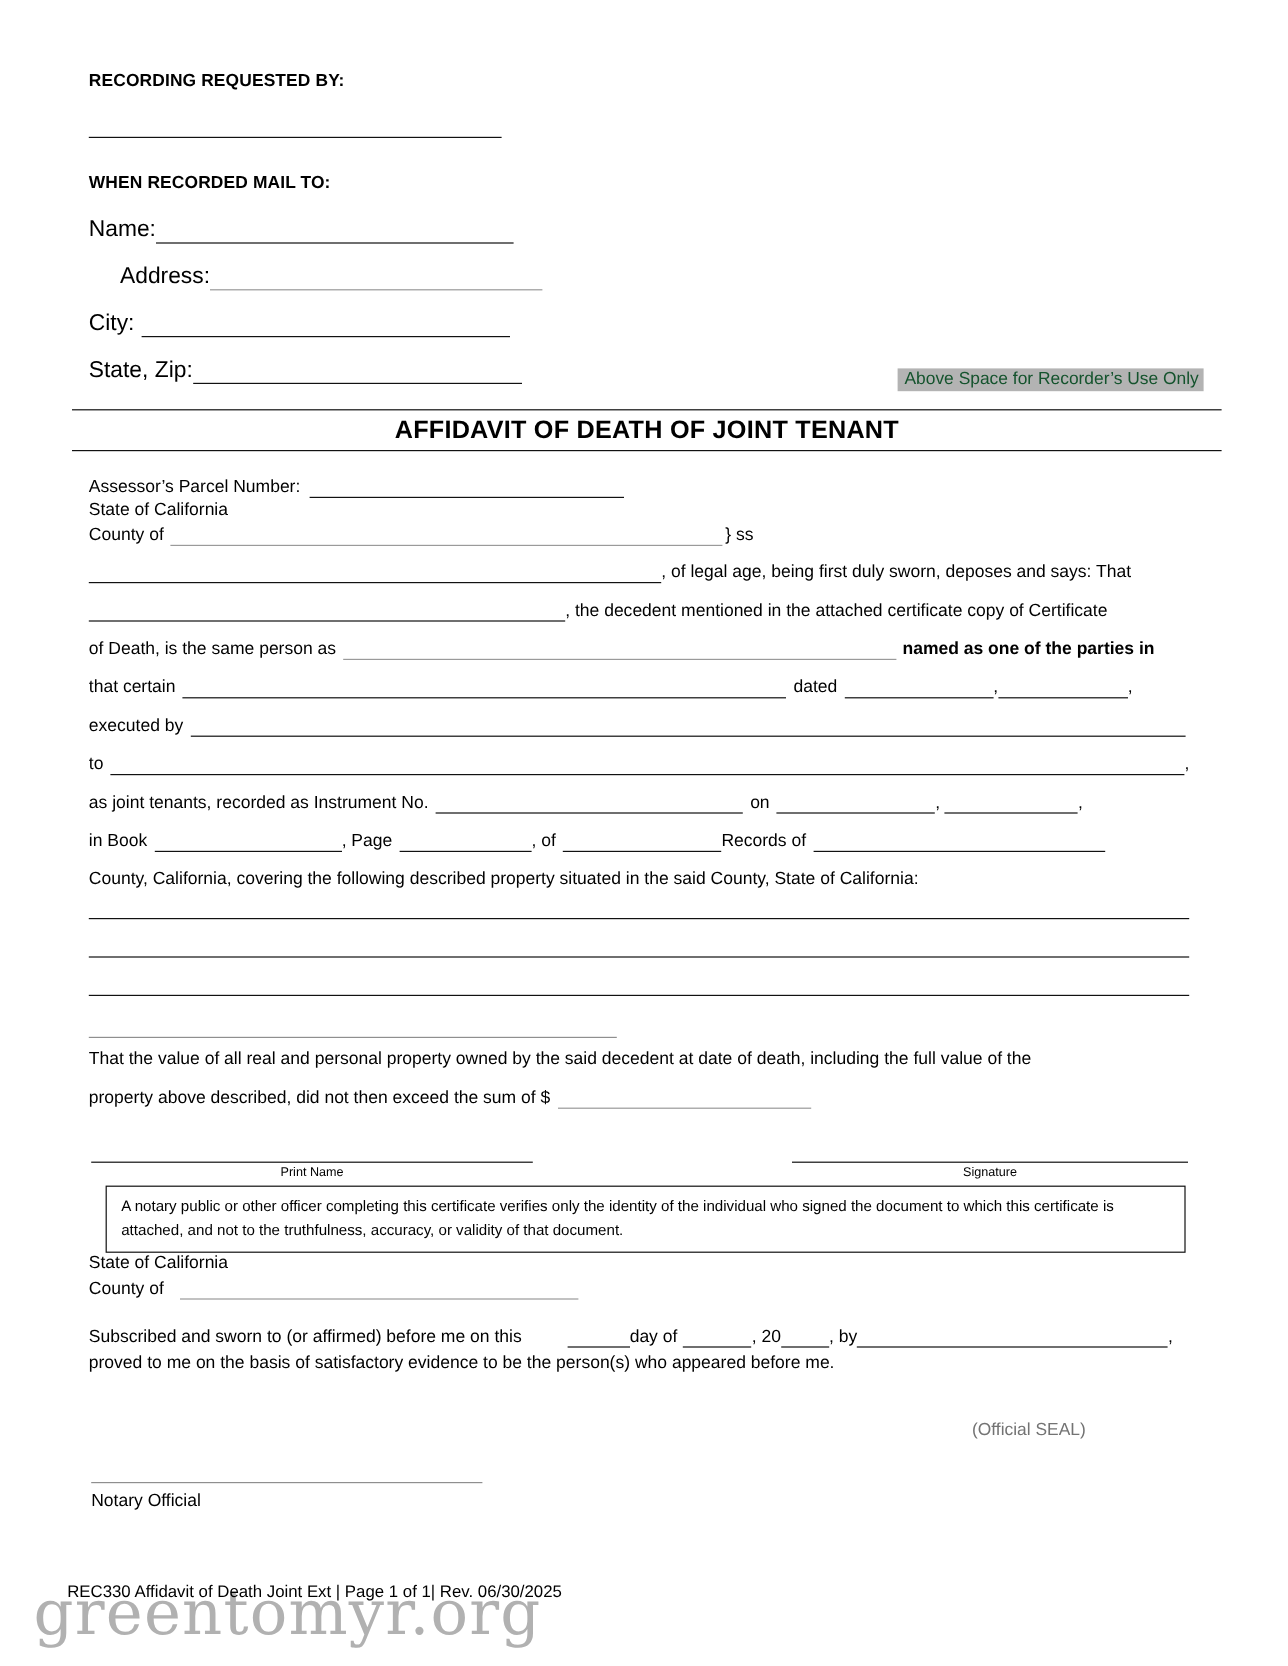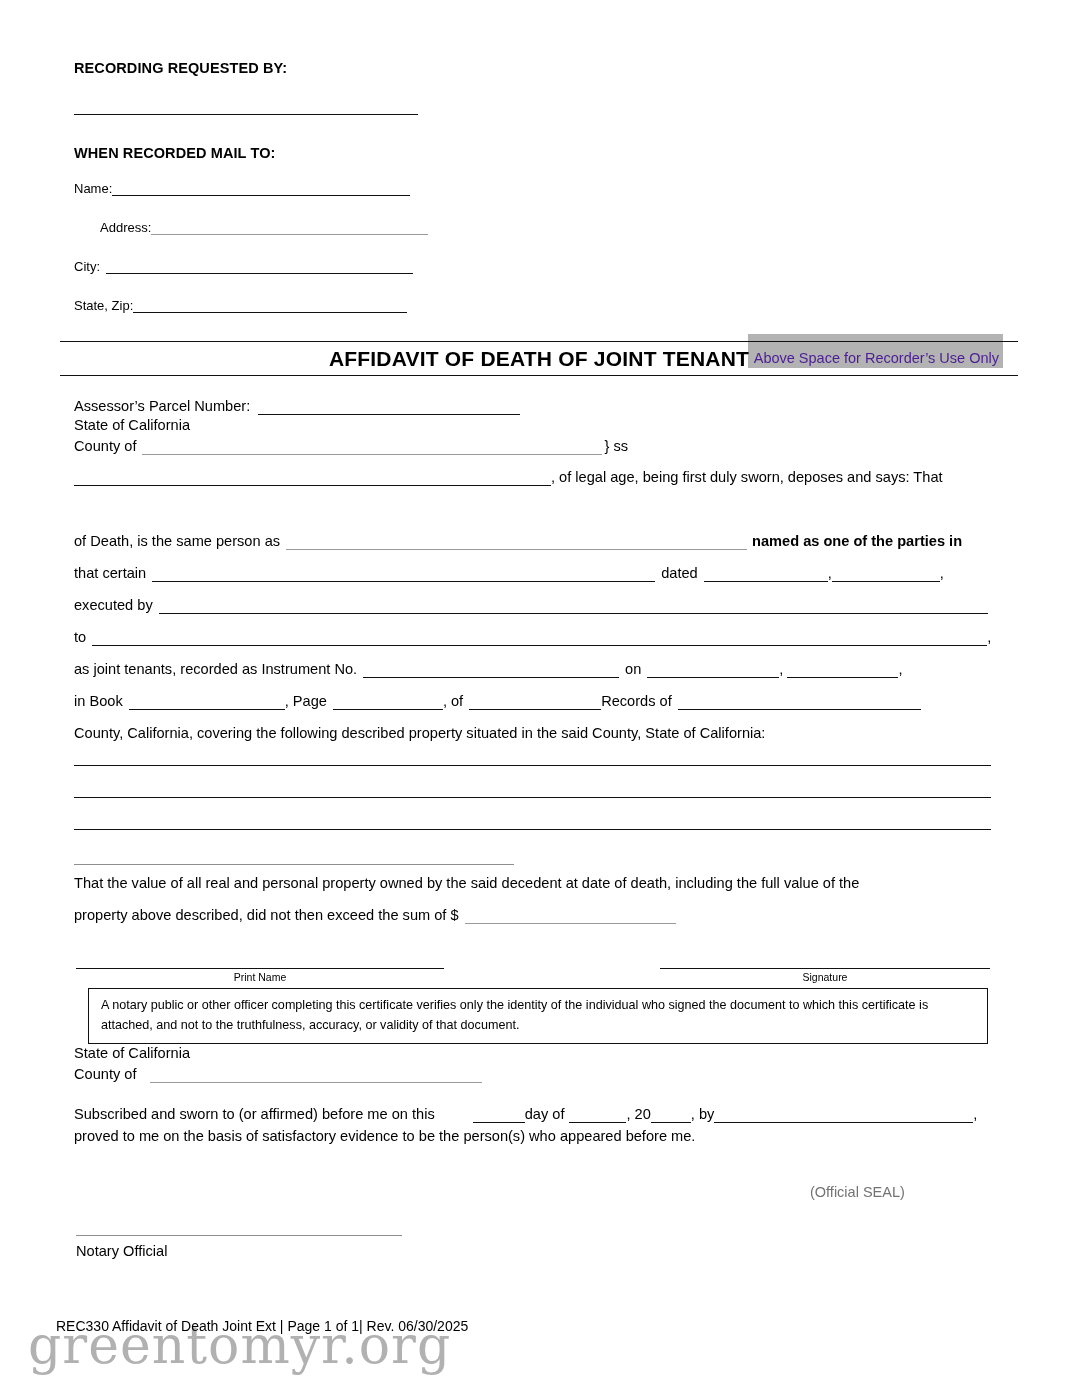--- a/index.html
+++ b/index.html
@@ -51,34 +51,34 @@
 
   
   .hdr-label {
     position: absolute;
     font-weight: bold;
     font-size: 14.5px;
     letter-spacing: .1px;
   }
   .fld {
     position: absolute;
-    font-size: 13px;
+    font-size: 19px;
     white-space: nowrap;
   }
   .fld .lbl { display: inline-block; }
 
   
   .recorder-strip {
     position: absolute;
     right: 70px;
-    top: 334px;
+    top: 307px;
     background: #b3b3b3;
-    color: #4c1d95;
+    color: #14532d;
     font-size: 14.5px;
-    padding: 16px 4px 2px 6px;
+    padding: 1px 4px 2px 6px;
     white-space: nowrap;
   }
 
   
   .title-wrap {
     position: absolute;
     left: 60px;
     right: 55px;
     top: 341px;
   }
@@ -190,20 +190,23 @@
     <div class="body-line" style="left:74px; top:417px;">State of California</div>
 
     <div class="body-line" style="left:74px; top:438px;">
       <span>County of</span><span class="rule-grey" style="width:460px; margin-left:6px;"></span><span style="margin-left:2px;">} ss</span>
     </div>
 
     <div class="body-line" style="left:74px; top:469px;">
       <span class="rule" style="width:477px;"></span><span>, of legal age, being first duly sworn, deposes and says: That</span>
     </div>
 
+    <div class="body-line" style="left:74px; top:501px;">
+      <span class="rule" style="width:397px;"></span><span>, the decedent mentioned in the attached certificate copy of Certificate</span>
+    </div>
 
     <div class="body-line" style="left:74px; top:533px;">
       <span>of Death, is the same person as</span><span class="rule-grey" style="width:461px; margin-left:6px;"></span><span style="margin-left:5px;font-weight:bold;">named as one of the parties in</span>
     </div>
 
     <div class="body-line" style="left:74px; top:565px;">
       <span>that certain</span><span class="rule" style="width:503px; margin-left:6px;"></span><span style="margin-left:6px;">dated</span><span class="rule" style="width:124px; margin-left:6px;"></span><span>,</span><span class="rule" style="width:108px;"></span><span>,</span>
     </div>
 
     <div class="body-line" style="left:74px; top:597px;">

